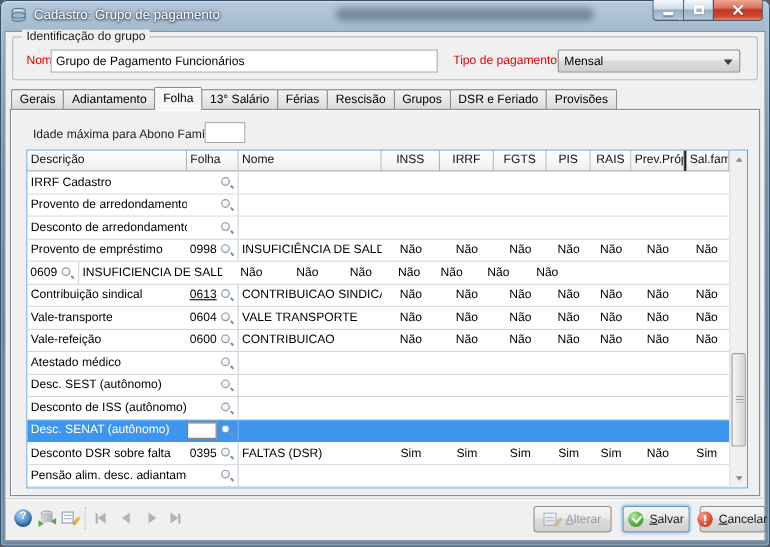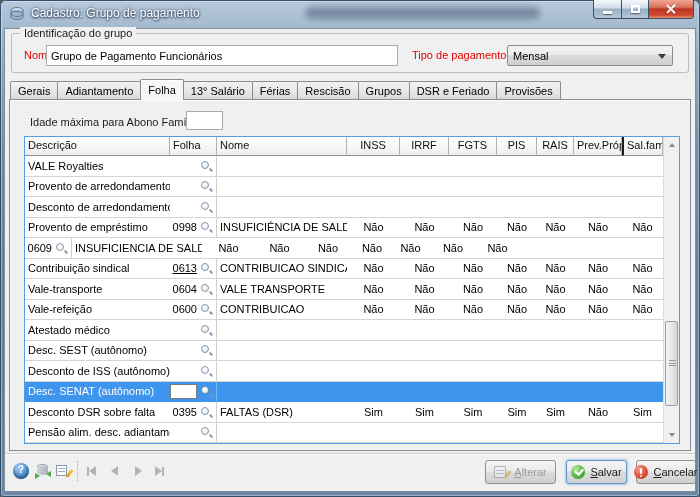--- a/index.html
+++ b/index.html
@@ -192,21 +192,21 @@
               <div class="hcell center" style="width: 53px;">INSS</div>
               <div class="hcell center" style="width: 49px;">IRRF</div>
               <div class="hcell center" style="width: 48px;">FGTS</div>
               <div class="hcell center" style="width: 40px;">PIS</div>
               <div class="hcell center" style="width: 37px;">RAIS</div>
               <div class="hcell" style="width: 48px;">Prev.Próp.</div>
               <div class="hcell dark-left" style="width: 41px;">Sal.fam.</div>
             </div>
           <div class="gbody" id="gbody">
               <div class="grow">
-                <div class="gcell c-desc" style="width: 145px;">VALE Royalties</div>
+                <div class="gcell c-desc" style="width: 145px;">IRRF Cadastro</div>
                 <div class="gcell c-evento" style="width: 47px;">
                   <span class="ev-num"></span>
                   <span class="lupa"></span>
                 </div>
                 <div class="gcell c-nome" style="width: 130px;"></div>
                 <div class="gcell c-val" style="width: 53px;"></div>
                 <div class="gcell c-val" style="width: 49px;"></div>
                 <div class="gcell c-val" style="width: 48px;"></div>
                 <div class="gcell c-val" style="width: 40px;"></div>
                 <div class="gcell c-val" style="width: 37px;"></div>

